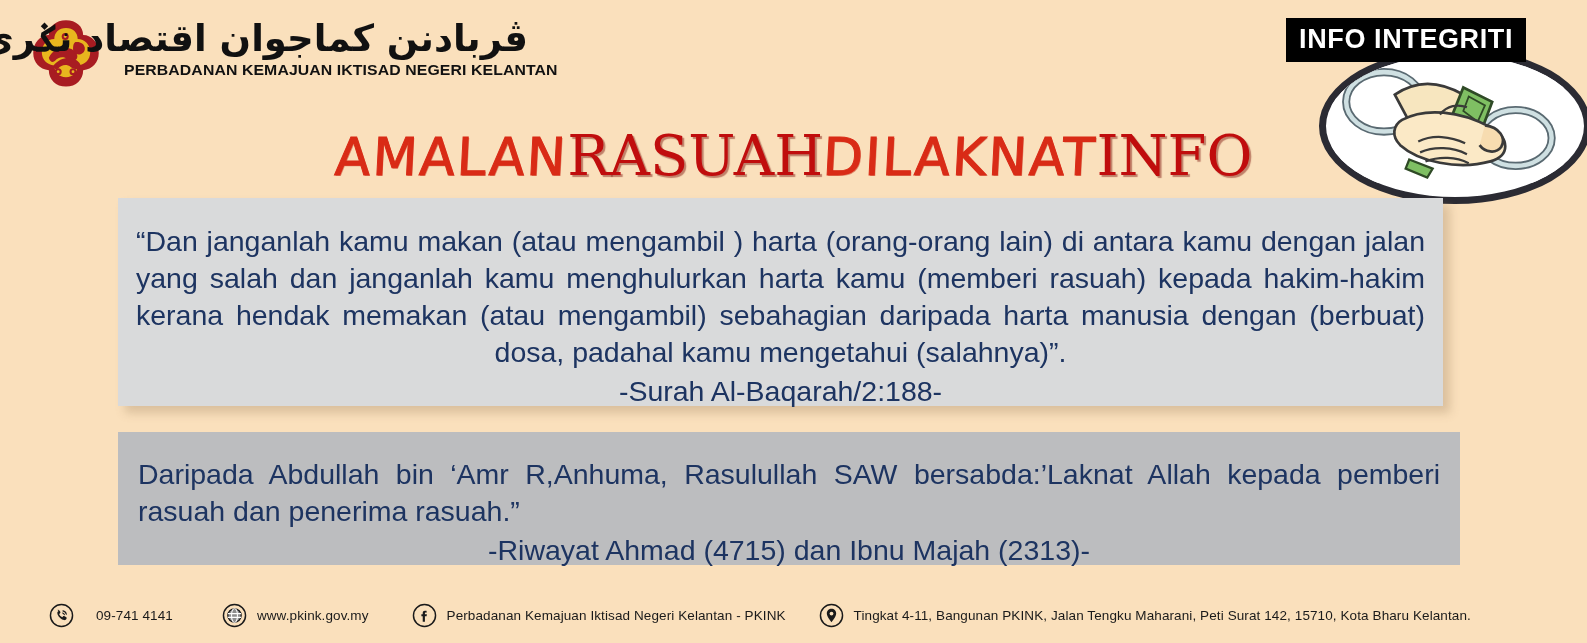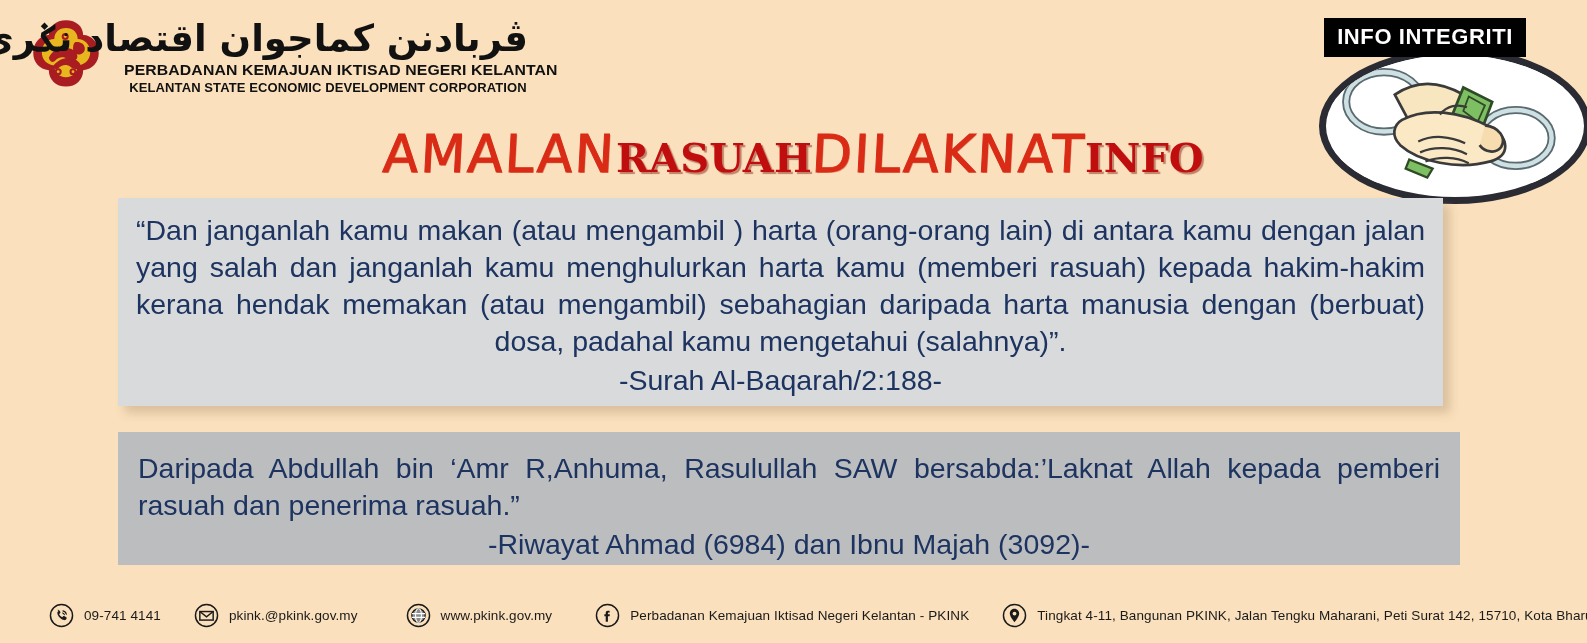--- a/index.html
+++ b/index.html
@@ -35,83 +35,83 @@
   
   .illus-wrap{position:absolute;right:8px;top:18px;width:280px;height:175px;}
   .illus-oval{
     position:absolute;left:20px;top:30px;width:258px;height:142px;
     border-radius:50%;background:#ffffff;
     border:7px solid #2b2b33;overflow:hidden;
   }
   .badge{
     position:absolute;right:53px;top:0px;
     background:#000;color:#fff;
-    font-size:22px;font-weight:700;letter-spacing:0.6px;
+    font-size:27px;font-weight:700;letter-spacing:0.6px;
     padding:6px 13px 7px 13px;z-index:5;white-space:nowrap;
   }
 
   
   .title{
     position:absolute;left:0;top:128px;width:100%;
     text-align:center;white-space:nowrap;line-height:1;
   }
   .t-hand{
     font-family:"DejaVu Sans",sans-serif;
     font-size:52px;font-weight:400;color:#d92b16;
     letter-spacing:2px;
     -webkit-text-stroke:1px #d92b16;
     transform:skewX(-3deg);display:inline-block;
     text-shadow:1px 1px 0 rgba(190,30,10,.45);
   }
   .t-bold{
     font-family:"DejaVu Serif",serif;
-    font-size:40px;font-weight:700;color:#c00d0d;
+    font-size:56px;font-weight:400;color:#c00d0d;
     letter-spacing:0px;display:inline-block;
     text-shadow:2px 2px 1px rgba(120,10,5,.45);
   }
 
   
   .quote-box{
     position:absolute;color:#1d3461;
     font-size:28.5px;line-height:1.30;
     box-sizing:border-box;
   }
   #verse-box{
     left:118px;top:198px;width:1325px;height:208px;
-    background:#d9dadb;padding:14px 18px 10px 18px;
+    background:#d9dadb;padding:25px 18px 10px 18px;
     text-align:justify;text-align-last:center;
     box-shadow:7px 7px 9px rgba(150,120,85,.30);
   }
   #verse-box .body{text-align:justify;text-align-last:center;}
   #verse-box .cite{text-align:right;margin-top:2px;}
 
   #hadith-box{
     left:118px;top:432px;width:1342px;height:133px;
-    background:#bcbdbf;padding:18px 20px 10px 20px;
+    background:#bcbdbf;padding:24px 20px 10px 20px;
     text-align:justify;
   }
   #hadith-box .body{text-align:justify;text-align-last:left;}
   #hadith-box .cite{text-align:center;margin-top:2px;}
 
   
   .footer{
     position:absolute;left:0;bottom:8px;width:100%;
     height:40px;display:flex;align-items:center;
     padding-left:48px;box-sizing:border-box;
   }
   .f-item{display:flex;align-items:center;white-space:nowrap;}
   .f-icon{
     width:27px;height:27px;flex:0 0 27px;margin-right:9px;
     display:flex;align-items:center;justify-content:center;
   }
   .f-text{
     font-size:13.5px;color:#1a1a1a;letter-spacing:.1px;
     font-family:"Liberation Sans",sans-serif;
   }
-  .gap-a{margin-right:32px;}
+  .gap-a{margin-right:48px;gap:12px;}
   .gap-b{margin-right:47px;}
   .gap-c{margin-right:42px;justify-content:center;}
   .gap-d{margin-right:32px;}
 </style>
 </head>
 <body>
 
 <div class="poster">
 
   <div class="header">
@@ -135,21 +135,20 @@
         <circle cx="40" cy="70" r="4.5" fill="#a81c22"></circle>
         <circle cx="40" cy="70" r="1.8" fill="#e8b61e"></circle>
         <circle cx="59" cy="70" r="4.5" fill="#a81c22"></circle>
         <circle cx="59" cy="70" r="1.8" fill="#e8b61e"></circle>
       </svg>
     </div>
 
     <div class="org-block">
       <div class="jawi">ڤربادنن كماجوان اقتصاد نݢري كلنتن</div>
       <div class="org-name-bm">PERBADANAN KEMAJUAN IKTISAD NEGERI KELANTAN</div>
-      <div class="org-name-en">KELANTAN STATE ECONOMIC DEVELOPMENT CORPORATION</div>
     </div>
 
     <div class="illus-wrap">
       <div class="illus-oval">
         <svg viewBox="0 0 258 142" width="244" height="128">
           <rect width="258" height="142" fill="#ffffff"></rect>
 
           <ellipse cx="58" cy="52" rx="42" ry="33" fill="none" stroke="#5a6a72" stroke-width="9"></ellipse>
           <ellipse cx="58" cy="52" rx="42" ry="33" fill="none" stroke="#cfe0e2" stroke-width="5"></ellipse>
 
@@ -182,47 +181,37 @@
     <span class="t-hand">AMALAN </span><span class="t-bold">RASUAH</span><span class="t-hand"> DILAKNAT </span><span class="t-bold">INFO</span>
   </div>
 
   <div class="quote-box" id="verse-box">
     <div class="body">“Dan janganlah kamu makan (atau mengambil ) harta (orang-orang lain) di antara kamu dengan jalan yang salah dan janganlah  kamu menghulurkan harta kamu (memberi rasuah) kepada hakim-hakim kerana hendak memakan (atau mengambil) sebahagian daripada harta manusia dengan (berbuat) dosa, padahal kamu mengetahui (salahnya)”.</div>
     <div class="cite">-Surah Al-Baqarah/2:188-</div>
   </div>
 
   <div class="quote-box" id="hadith-box">
     <div class="body">Daripada Abdullah bin ‘Amr R,Anhuma, Rasulullah SAW bersabda:’Laknat Allah kepada pemberi rasuah dan penerima rasuah.”</div>
-    <div class="cite">-Riwayat Ahmad (6984) dan Ibnu Majah (3092)-</div>
+    <div class="cite">-Riwayat Ahmad (4715) dan Ibnu Majah (2313)-</div>
   </div>
 
   <div class="footer">
 
     <div class="f-item gap-a">
       <span class="f-icon">
         <svg viewBox="0 0 24 24" width="25" height="25">
           <circle cx="12" cy="12" r="10.6" fill="none" stroke="#1a1a1a" stroke-width="1.4"></circle>
           <path d="M8.2 6.6c.7-.3 1.3-.1 1.7.5l.9 1.4c.3.5.2 1-.2 1.4l-.6.5c-.2.2-.2.4-.1.6.5 1 1.5 2 2.5 2.5.2.1.4.1.6-.1l.5-.6c.4-.4.9-.5 1.4-.2l1.4.9c.6.4.8 1 .5 1.7-.4.9-1.3 1.4-2.3 1.2-3-.5-6-3.5-6.5-6.5-.2-1 .3-1.9 1.2-2.3z" fill="#1a1a1a"></path>
           <path d="M13.4 7.6c1.6.3 2.9 1.6 3.2 3.2" fill="none" stroke="#1a1a1a" stroke-width="1.1" stroke-linecap="round"></path>
           <path d="M13.1 9.6c.8.2 1.4.8 1.6 1.6" fill="none" stroke="#1a1a1a" stroke-width="1.1" stroke-linecap="round"></path>
         </svg>
       </span>
       <span class="f-text">09-741 4141</span>
     </div>
 
-    <div class="f-item gap-b">
-      <span class="f-icon">
-        <svg viewBox="0 0 24 24" width="25" height="25">
-          <circle cx="12" cy="12" r="10.6" fill="none" stroke="#1a1a1a" stroke-width="1.4"></circle>
-          <rect x="5.6" y="8.2" width="12.8" height="8.2" fill="none" stroke="#1a1a1a" stroke-width="1.4"></rect>
-          <path d="M5.6 8.2 L12 13.2 L18.4 8.2" fill="none" stroke="#1a1a1a" stroke-width="1.4"></path>
-        </svg>
-      </span>
-      <span class="f-text">pkink.@pkink.gov.my</span>
-    </div>
 
     <div class="f-item gap-c">
       <span class="f-icon">
         <svg viewBox="0 0 24 24" width="25" height="25">
           <circle cx="12" cy="12" r="10.6" fill="none" stroke="#1a1a1a" stroke-width="1.4"></circle>
           <circle cx="12" cy="12" r="6.4" fill="#8c8c8c" stroke="#1a1a1a" stroke-width="1.2"></circle>
           <ellipse cx="12" cy="12" rx="2.8" ry="6.4" fill="none" stroke="#ffffff" stroke-width="1"></ellipse>
           <path d="M5.7 10.2h12.6M5.7 13.8h12.6" stroke="#ffffff" stroke-width="1"></path>
         </svg>
       </span>

